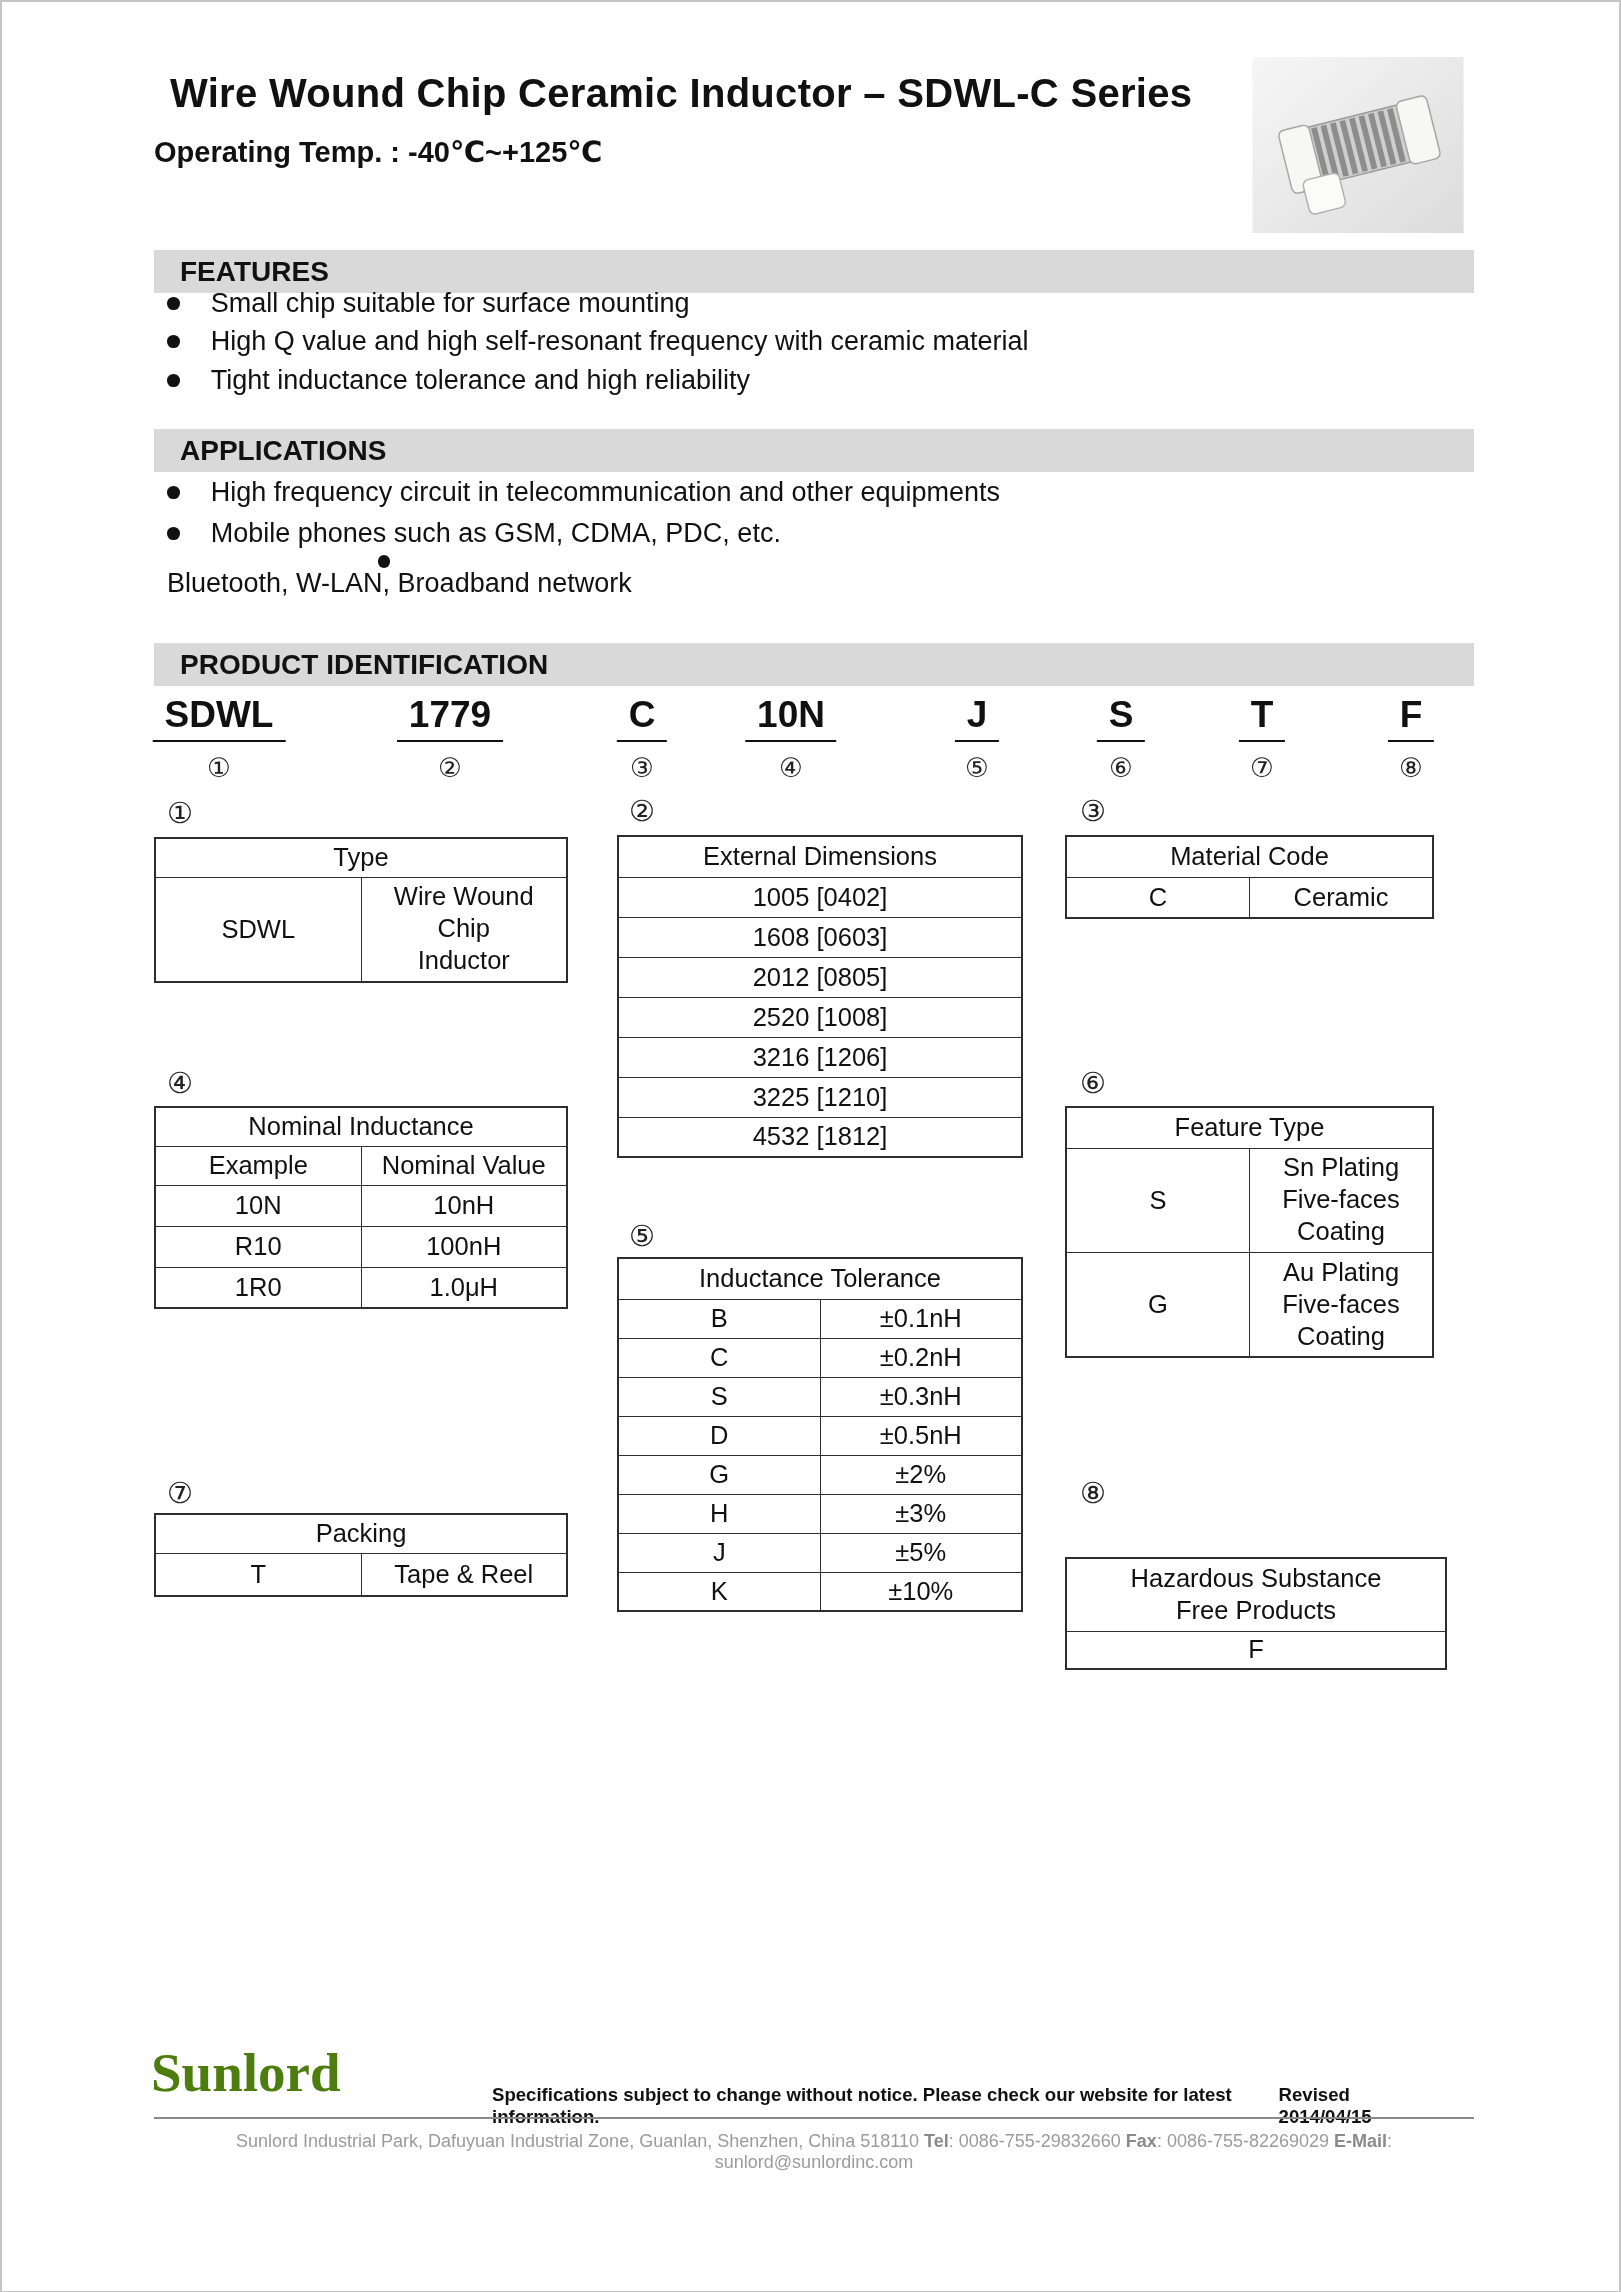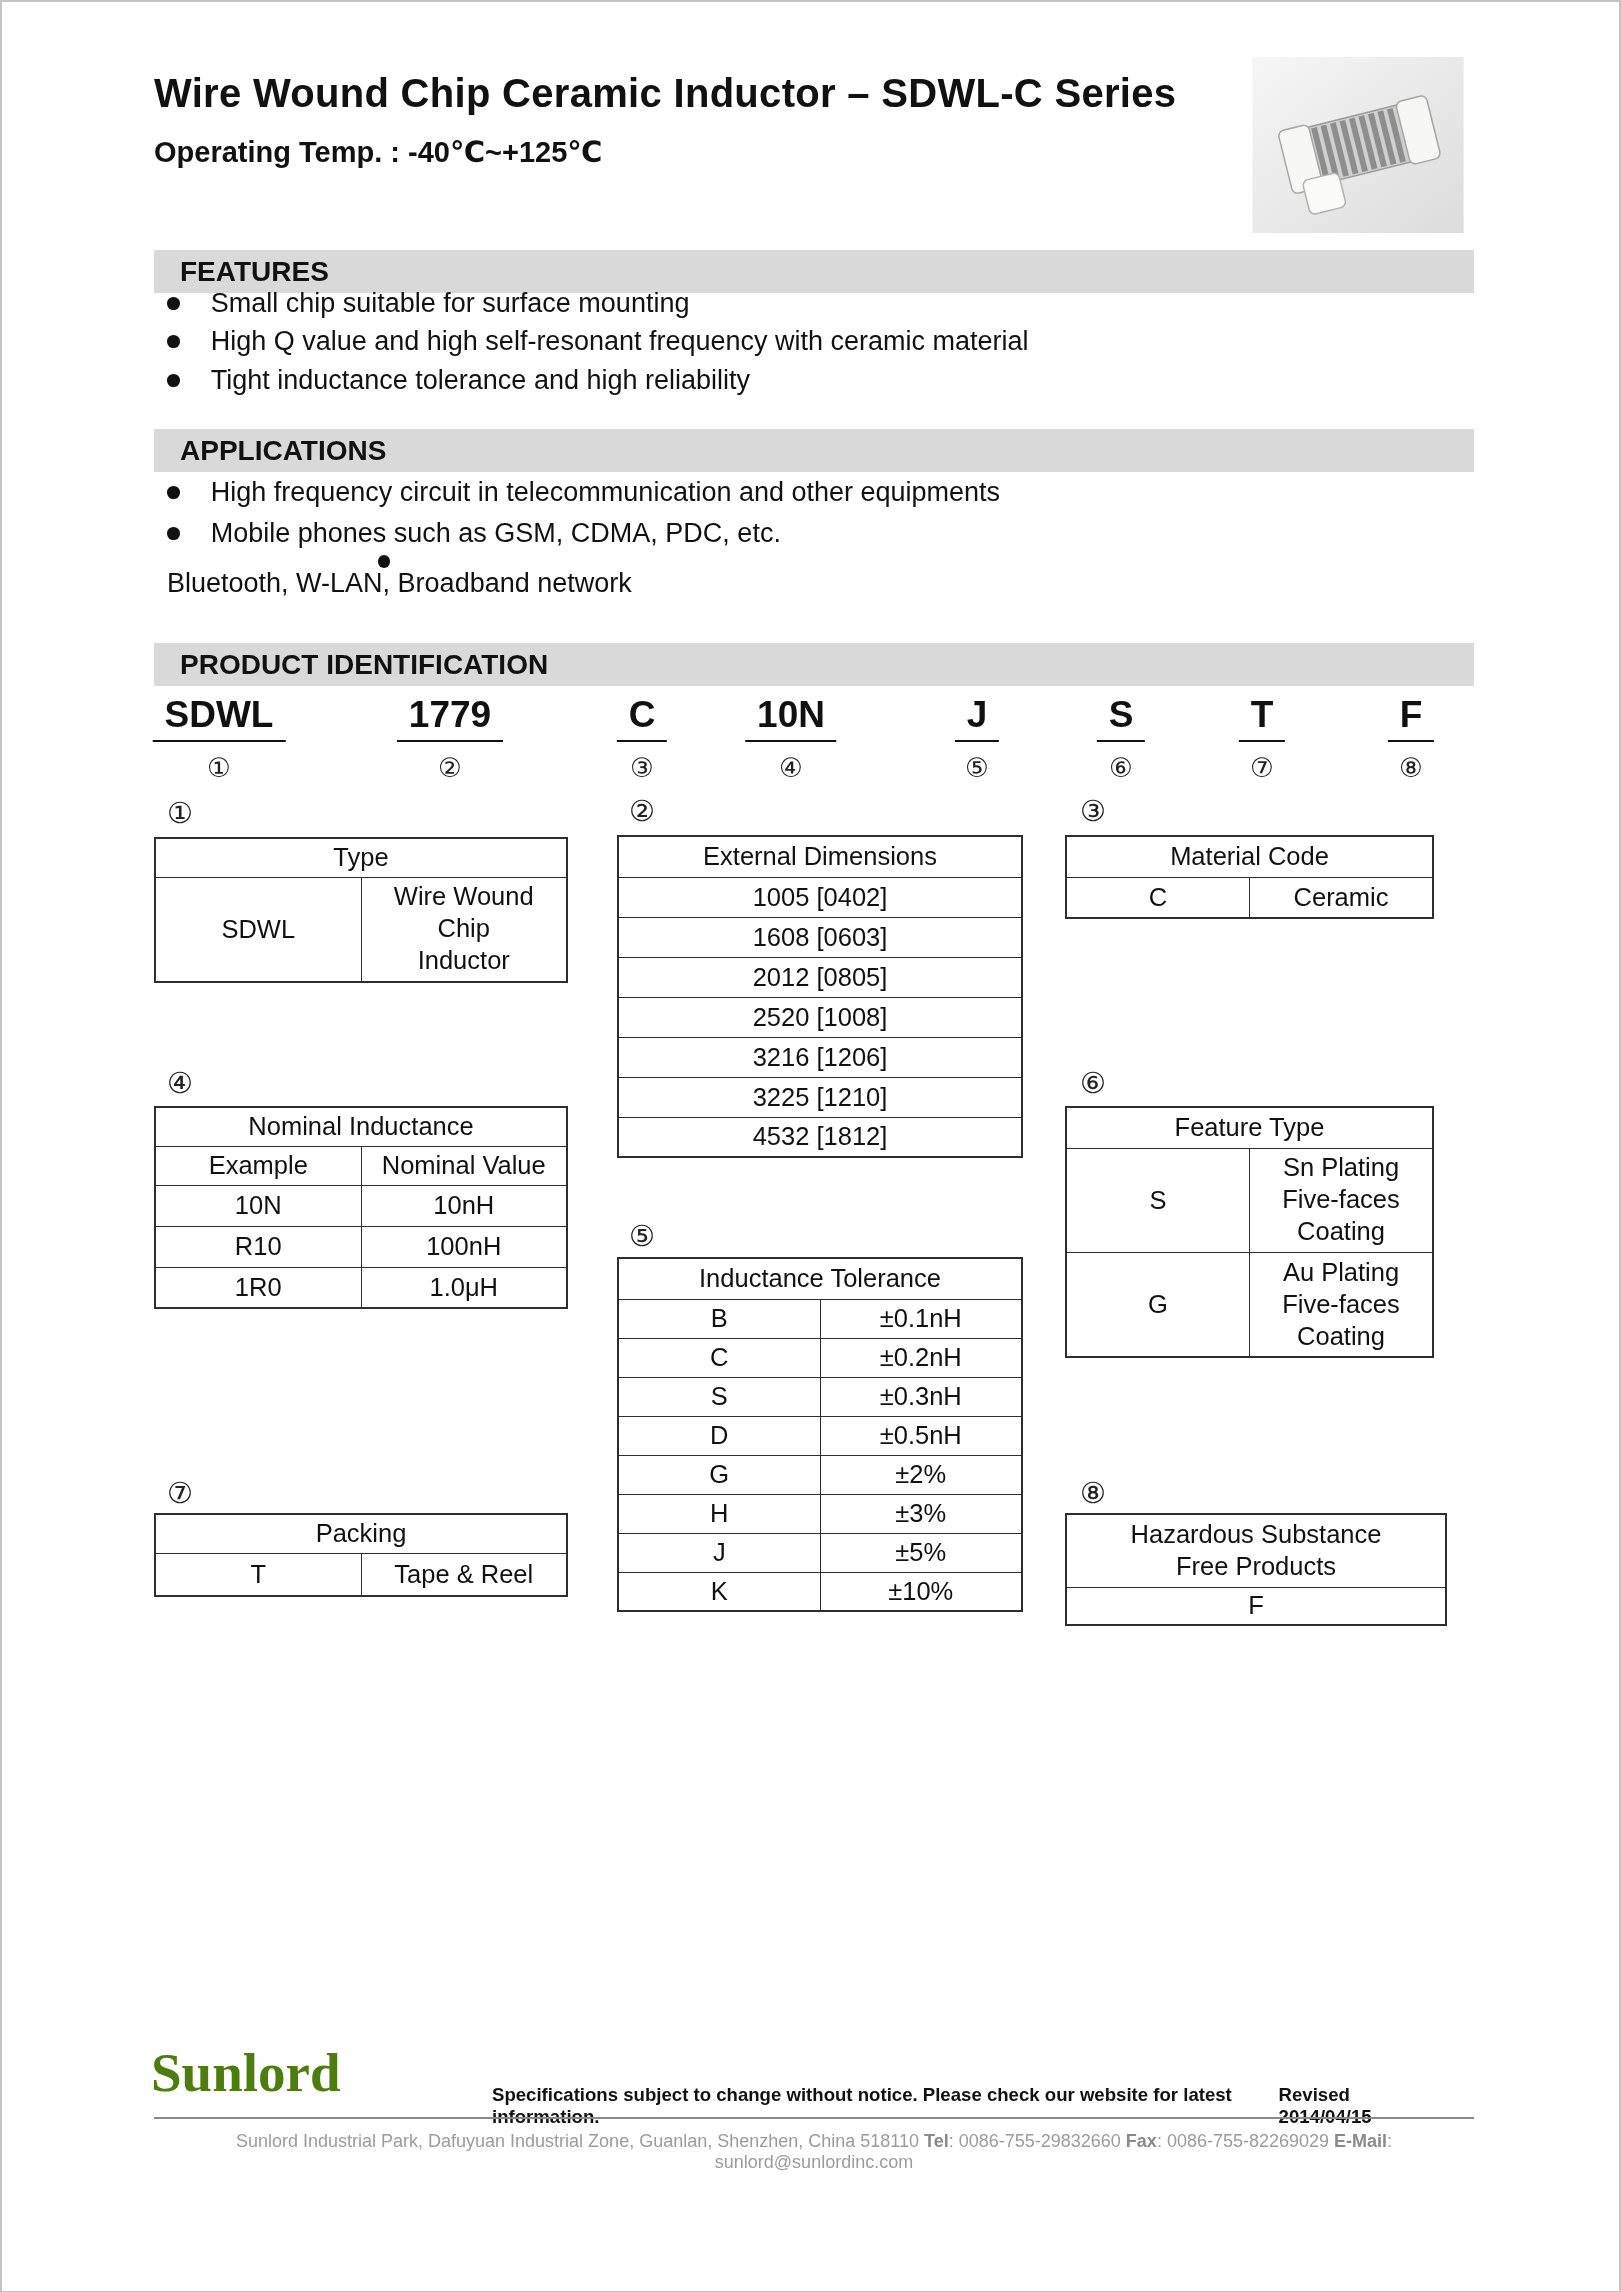--- a/index.html
+++ b/index.html
@@ -3,21 +3,21 @@
 <meta charset="utf-8">
 <title>SDWL-C Series Datasheet</title>
 <style>
   html,body{margin:0;padding:0;background:#ffffff;}
   .page{
     position:relative;width:1621px;height:2293px;background:#fff;
     border:2px solid #c4c4c4;box-sizing:border-box;overflow:hidden;
     font-family:"Liberation Sans","DejaVu Sans",sans-serif;color:#111;
   }
   .abs{position:absolute;}
-  .title{left:152px;top:69px;font-size:40px;font-weight:bold;letter-spacing:0.3px;}
+  .title{left:168px;top:69px;font-size:40px;font-weight:bold;letter-spacing:0.3px;}
   .optemp{left:152px;top:133px;font-size:29px;font-weight:bold;}
   .photo{left:1250px;top:55px;width:212px;height:176px;}
   .bar{
     left:152px;width:1320px;height:43px;background:#d9d9d9;
     font-size:28px;font-weight:bold;line-height:43px;padding-left:26px;box-sizing:border-box;
   }
   .bullet{left:165px;height:37px;display:flex;align-items:center;font-size:27px;}
   .dot{width:12.7px;height:12.7px;border-radius:50%;background:#111;margin-right:31px;flex:none;}
   .codewrap{left:152px;top:692px;width:1320px;height:110px;}
   .code-part{position:absolute;top:0;transform:translateX(-50%);text-align:center;}
@@ -302,21 +302,21 @@
       </tr>
       <tr>
         <td style="width:127px;height:43px;">T</td>
         <td>Tape &amp; Reel</td>
       </tr>
     </tbody>
       </table>
   </div>
 
   <div class="abs" style="left:1063px;top:1511px;">
-    <table class="dt" style="width:382px;">
+    <table class="dt" style="width:382px;margin-top:44px;">
       <tbody>
           <tr>
         <td class="pre" style="height:73px;">Hazardous Substance
 Free Products</td>
       </tr>
       <tr>
         <td style="height:37px;">F</td>
       </tr>
     </tbody>
       </table>

